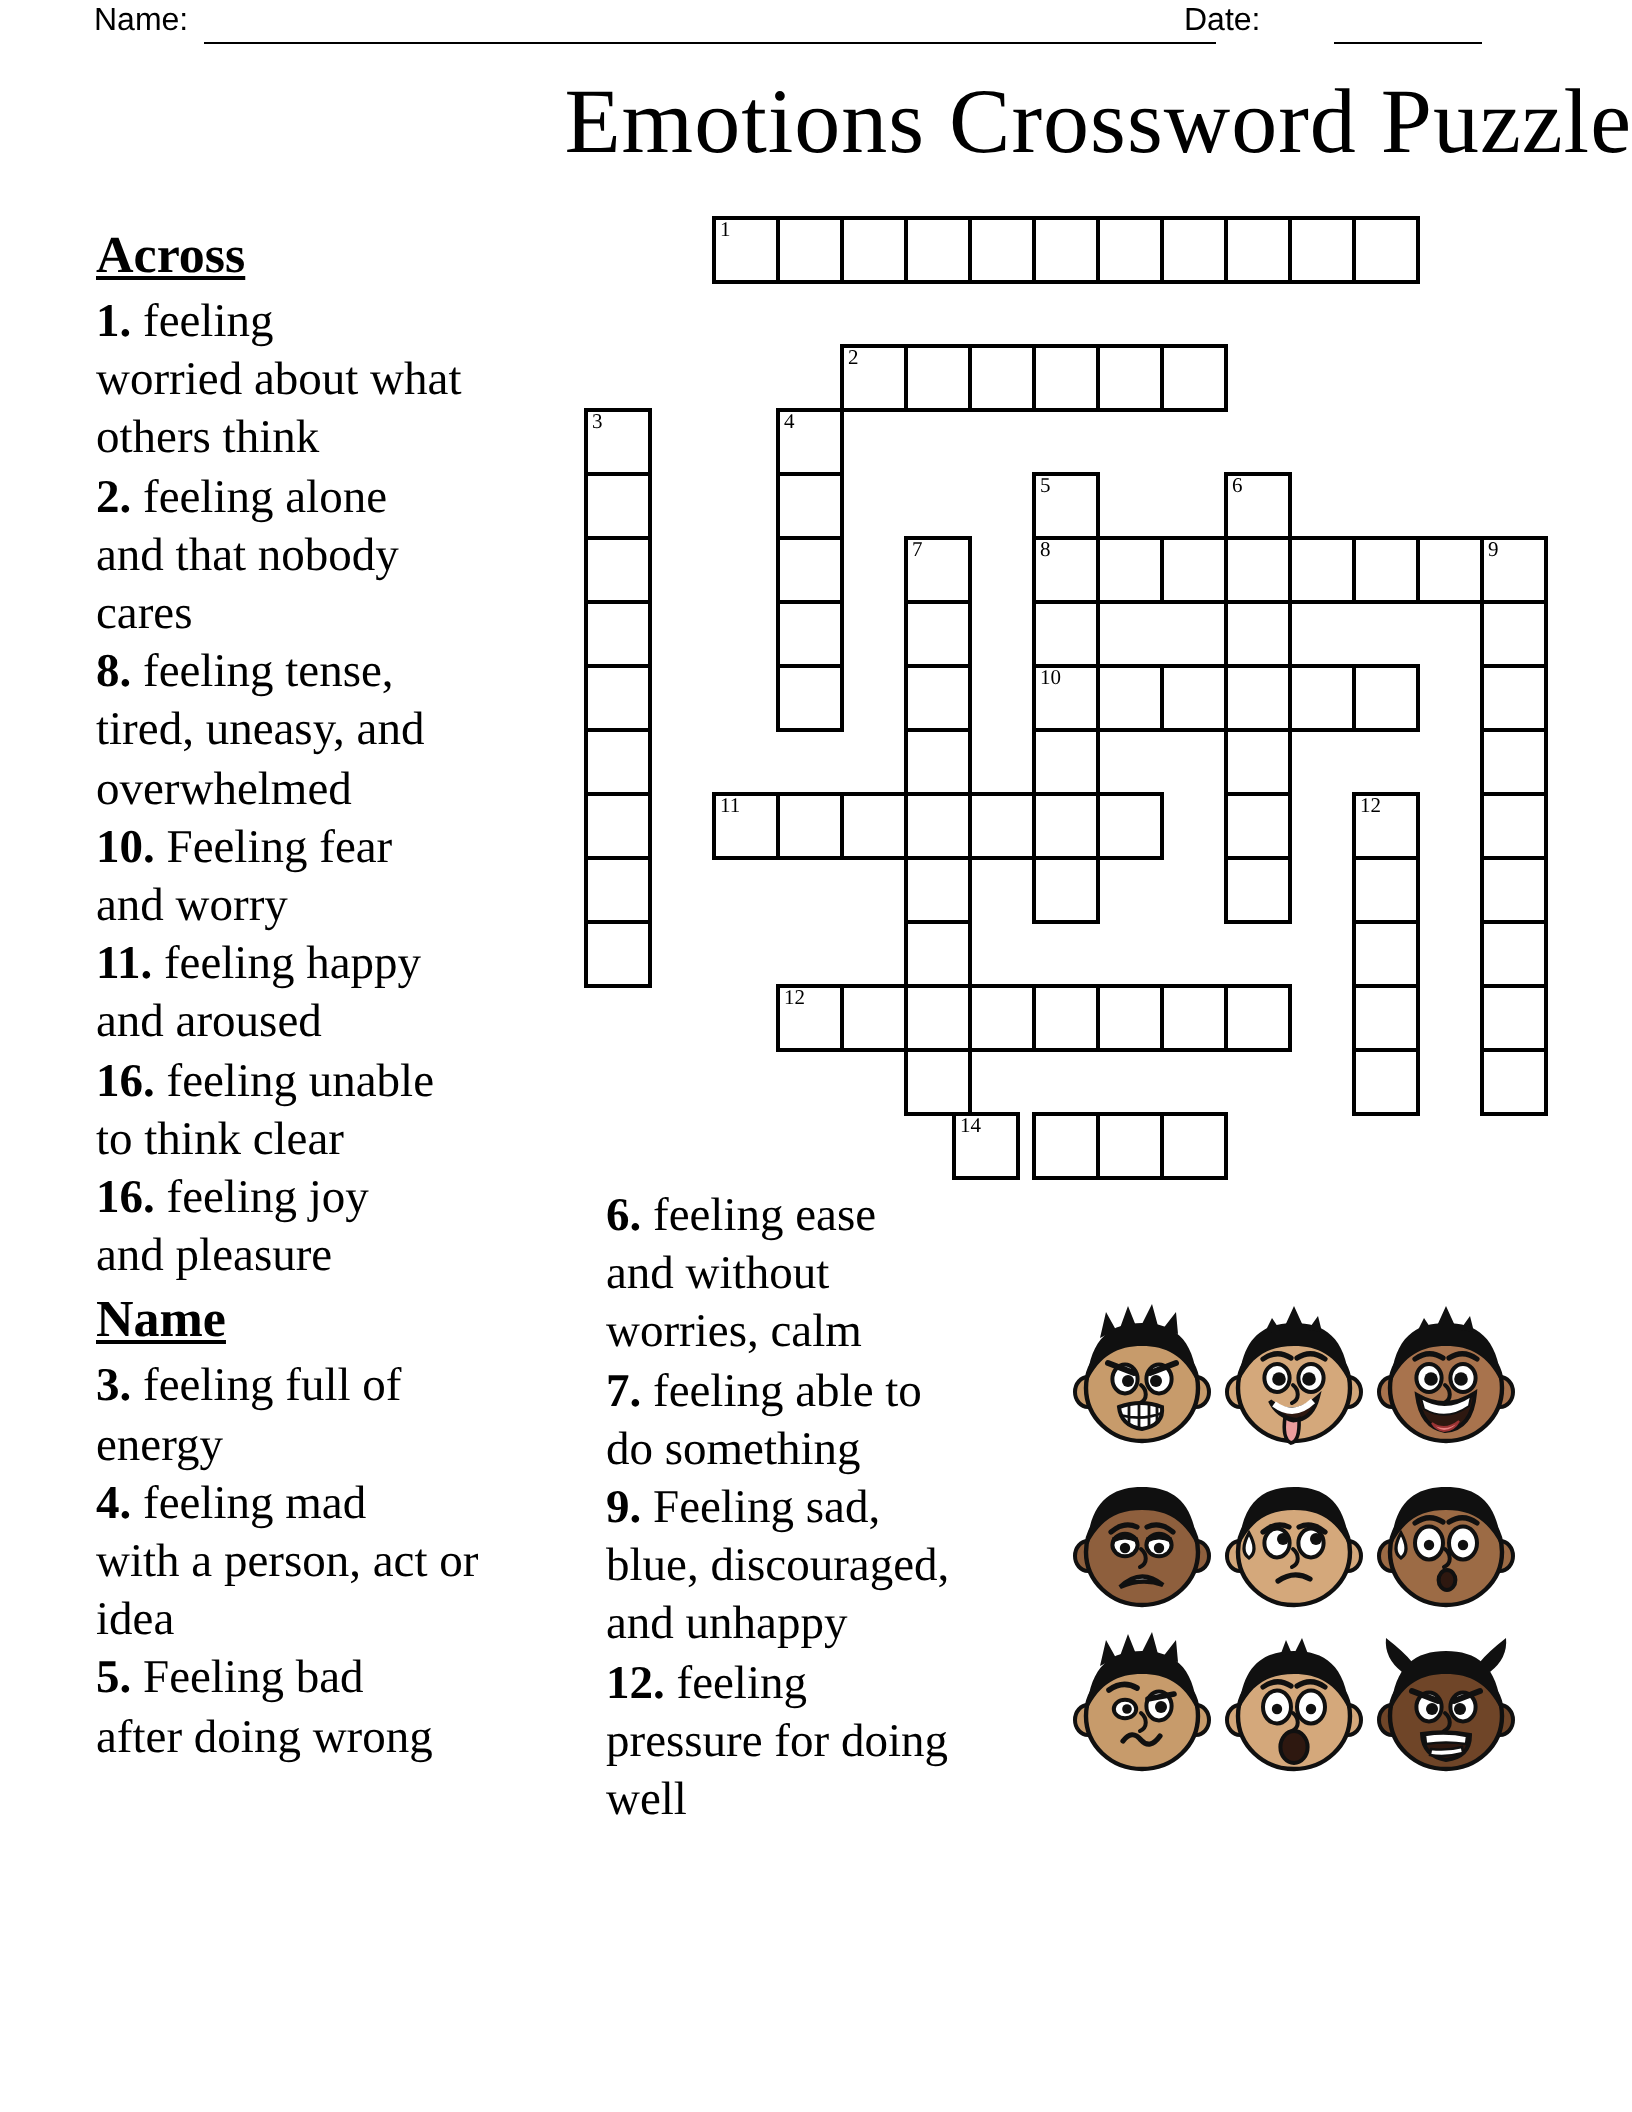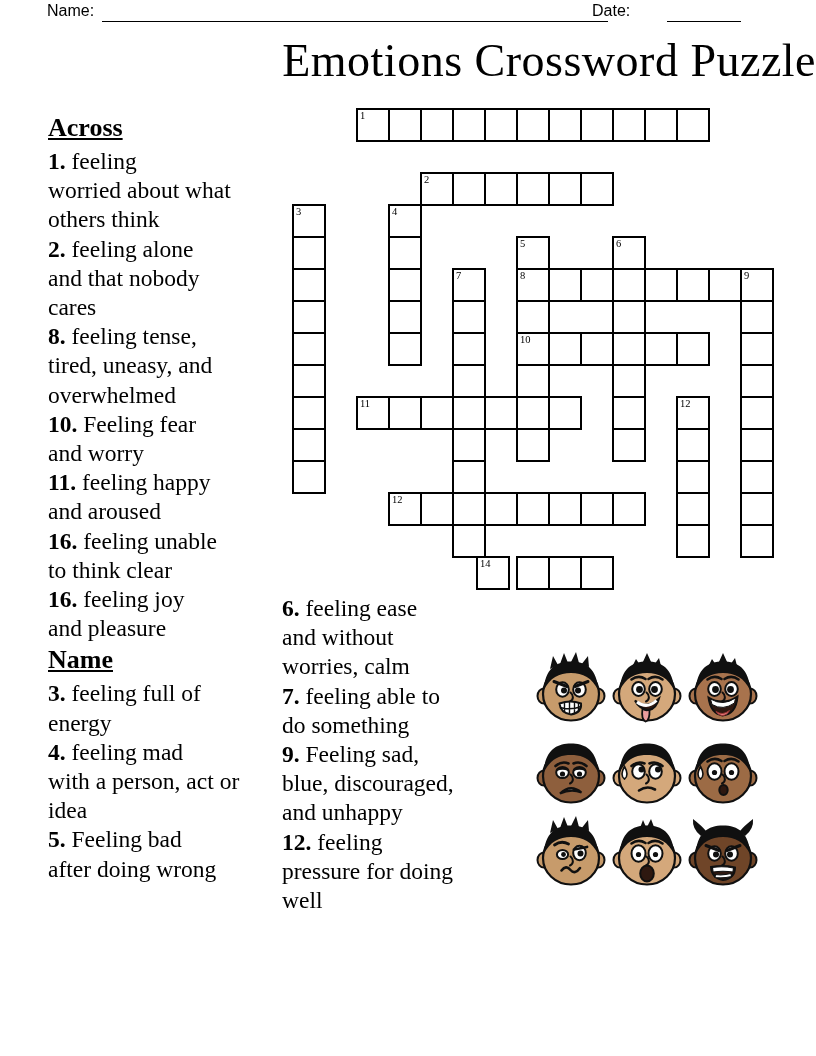--- a/index.html
+++ b/index.html
@@ -14,21 +14,21 @@
   #name-line{left:102px;width:506px;}
   #date-line{left:667px;width:74px;}
 
   
   .title{position:absolute;top:34px;left:0;width:100%;text-align:right;
          font-size:46px;font-weight:normal;letter-spacing:0.5px;margin:0;}
 
   
   .clues{position:absolute;font-size:23.5px;line-height:29.2px;}
   .col-a{left:48px;top:111px;width:262px;}
-  .col-b{left:282px;top:594px;width:234px;font-family:Liberation Serif, serif;}
+  .col-b{left:303px;top:594px;width:234px;font-family:Liberation Serif, serif;}
   .clue-heading{font-weight:bold;text-decoration:underline;font-size:26px;line-height:33px;margin-bottom:3px;}
   .clue b{font-weight:bold;}
 
   
   .grid{position:absolute;left:292px;top:108px;width:486px;height:486px;}
   .cell{position:absolute;width:34px;height:34px;border:2px solid #000;background:#fff;box-sizing:border-box;}
   .cellnum{position:absolute;top:0;left:2px;font-size:10.5px;line-height:11px;font-family:"Liberation Serif",serif;color:#000;}
 
   
   .faces{position:absolute;left:533px;top:651px;display:grid;

